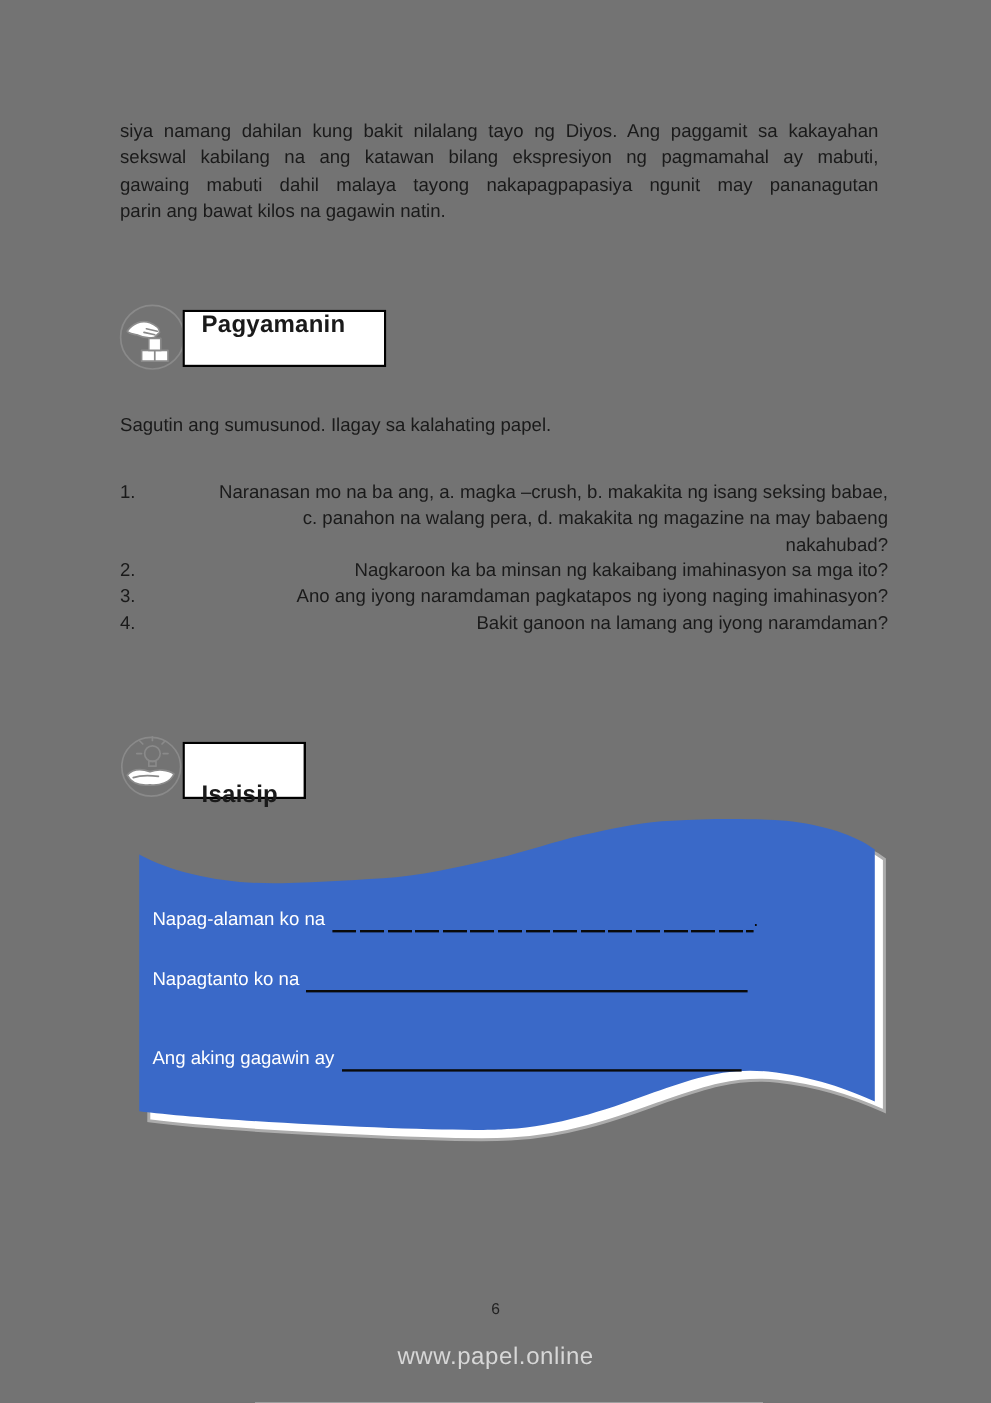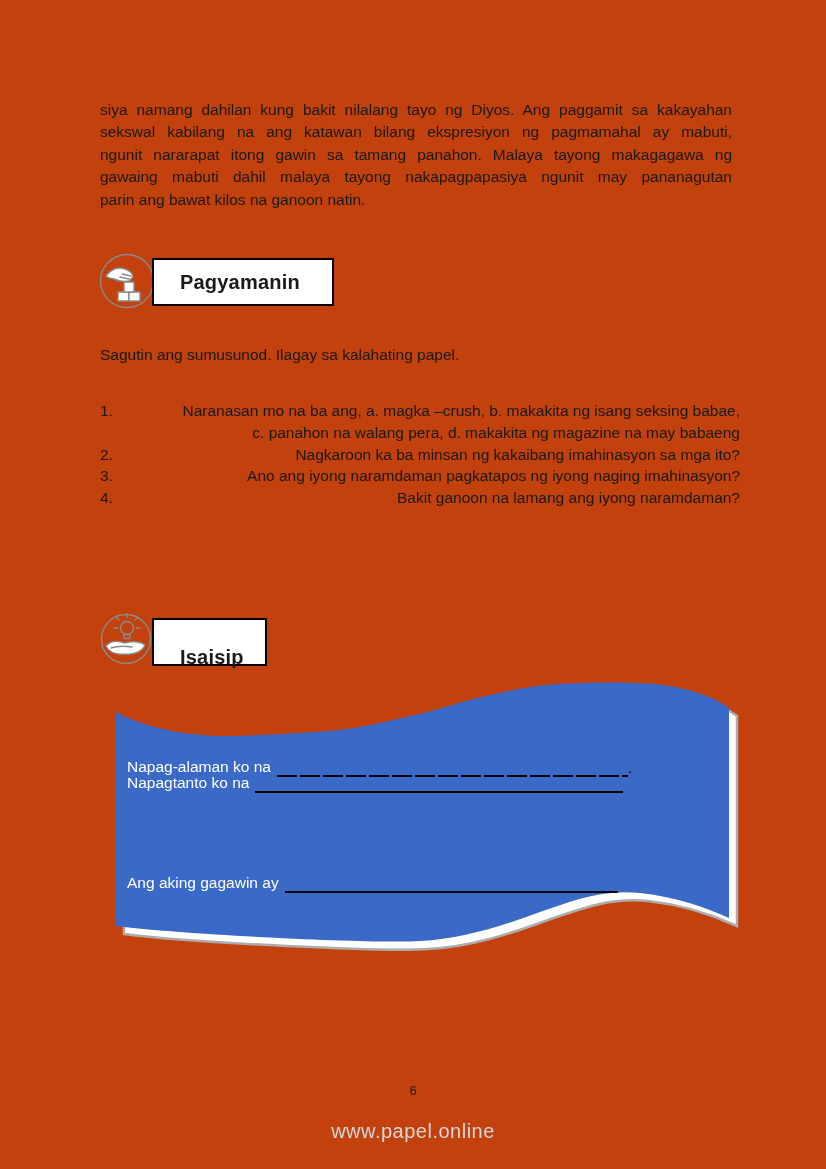--- a/index.html
+++ b/index.html
@@ -1,37 +1,37 @@
 <!DOCTYPE html>
 <html><head>
 <meta charset="utf-8">
 <style>
   html,body{margin:0;padding:0;background:#e8e8e8;}
   .page{
     position:relative;
     width:826px;height:1169px;
-    background:#c2410c;
+    background:#737373;
     margin:0 auto;
     font-family:"Liberation Sans","DejaVu Sans",sans-serif;
     color:#1a1a1a;
     overflow:hidden;
   }
   
   .intro{
     position:absolute;left:100px;top:99px;width:632px;
     font-size:15.5px;line-height:22.4px;
   }
   .para-line{text-align:justify;text-align-last:justify;white-space:normal;}
   .para-line.last{text-align:left;text-align-last:auto;}
 
   
   .badge-icon{position:absolute;}
   .badge-box{
     position:absolute;border:2px solid #000;background:#fff;
-    display:flex;align-items:center;padding-left:12px;
+    display:flex;
   }
   .badge-box .badge-label{font-size:20px;font-weight:bold;padding-left:14px;letter-spacing:.2px;}
   .badge-box.italic .badge-label{margin-top:31px;}
 
   
   .instruction{position:absolute;left:100px;top:346px;font-size:15.5px;}
 
   
   .questions{position:absolute;left:100px;top:400px;width:640px;font-size:15.5px;line-height:21.8px;}
   .q-row{display:flex;align-items:flex-start;}
@@ -49,43 +49,42 @@
   }
   .reflect-label{flex:0 0 auto;padding-right:6px;}
   .reflect-line{flex:1 1 auto;height:21px;}
   .reflect-line.dashed{
     background-image:repeating-linear-gradient(to right,#0a0a0a 0 20px,rgba(0,0,0,0) 20px 23px);
     background-size:100% 2px;background-position:left bottom;background-repeat:no-repeat;
   }
   .reflect-line.solid{border-bottom:2px solid #0a0a0a;}
   .reflect-suffix{flex:0 0 auto;color:#0a0a0a;line-height:18px;}
   .row-1{top:756px;width:505px;}
-  .row-2{top:772px;width:496px;}
+  .row-2{top:806px;width:496px;}
   .row-3{top:872px;width:491px;}
 
   
   .page-number{position:absolute;left:0;top:1083px;width:100%;text-align:center;font-size:13px;color:#222;}
   .watermark{
     position:absolute;left:0;top:1120px;width:100%;text-align:center;
     font-size:20px;color:#d7d7d7;letter-spacing:.5px;
   }
   .icon-stroke{stroke:#8a8a8a;fill:none;stroke-width:1.4;stroke-linecap:round;stroke-linejoin:round;}
   .icon-fill{fill:#ffffff;stroke:#8a8a8a;stroke-width:1.4;stroke-linejoin:round;}
 </style>
 </head>
 <body>
 
 <div class="page">
 
   <div class="intro">
     <div class="para-line">siya namang dahilan kung bakit nilalang tayo ng Diyos. Ang paggamit sa kakayahan</div>
     <div class="para-line">sekswal kabilang na ang katawan bilang ekspresiyon ng pagmamahal ay mabuti,</div>
-    <div class="para-line">ngunit nararapat itong gawin sa tamang panahon. Malaya tayong makagagawa ng</div>
     <div class="para-line">gawaing mabuti dahil malaya tayong nakapagpapasiya ngunit may pananagutan</div>
-    <div class="para-line last">parin ang bawat kilos na ganoon natin.</div>
+    <div class="para-line last">parin ang bawat kilos na gagawin natin.</div>
   </div>
 
   <div class="badge-icon" style="left:98px;top:252px;">
     <svg width="58" height="58" viewBox="0 0 58 58">
       <circle cx="29" cy="29" r="26.5" class="icon-stroke"></circle>
 
       <rect x="20" y="40" width="11" height="9" class="icon-fill"></rect>
       <rect x="31" y="40" width="11" height="9" class="icon-fill"></rect>
       <rect x="26" y="30" width="10" height="10" class="icon-fill"></rect>
 
@@ -98,20 +97,21 @@
   </div>
 
   <div class="instruction">Sagutin ang sumusunod. Ilagay sa kalahating papel.</div>
 
   <div class="questions">
     <div class="q-row wide">
       <span class="q-marker">1.</span>
       <span class="q-lines">
         <div>Naranasan mo na ba ang, a. magka –crush, b. makakita ng isang seksing babae,</div>
         <div>c. panahon na walang pera, d. makakita ng magazine na may babaeng</div>
+        <div>nakahubad?</div>
       </span>
     </div>
     <div class="q-row narrow">
       <span class="q-marker">2.</span>
       <span class="q-lines">
         <div>Nagkaroon ka ba minsan ng kakaibang imahinasyon sa mga ito?</div>
       </span>
     </div>
     <div class="q-row narrow">
       <span class="q-marker">3.</span>

